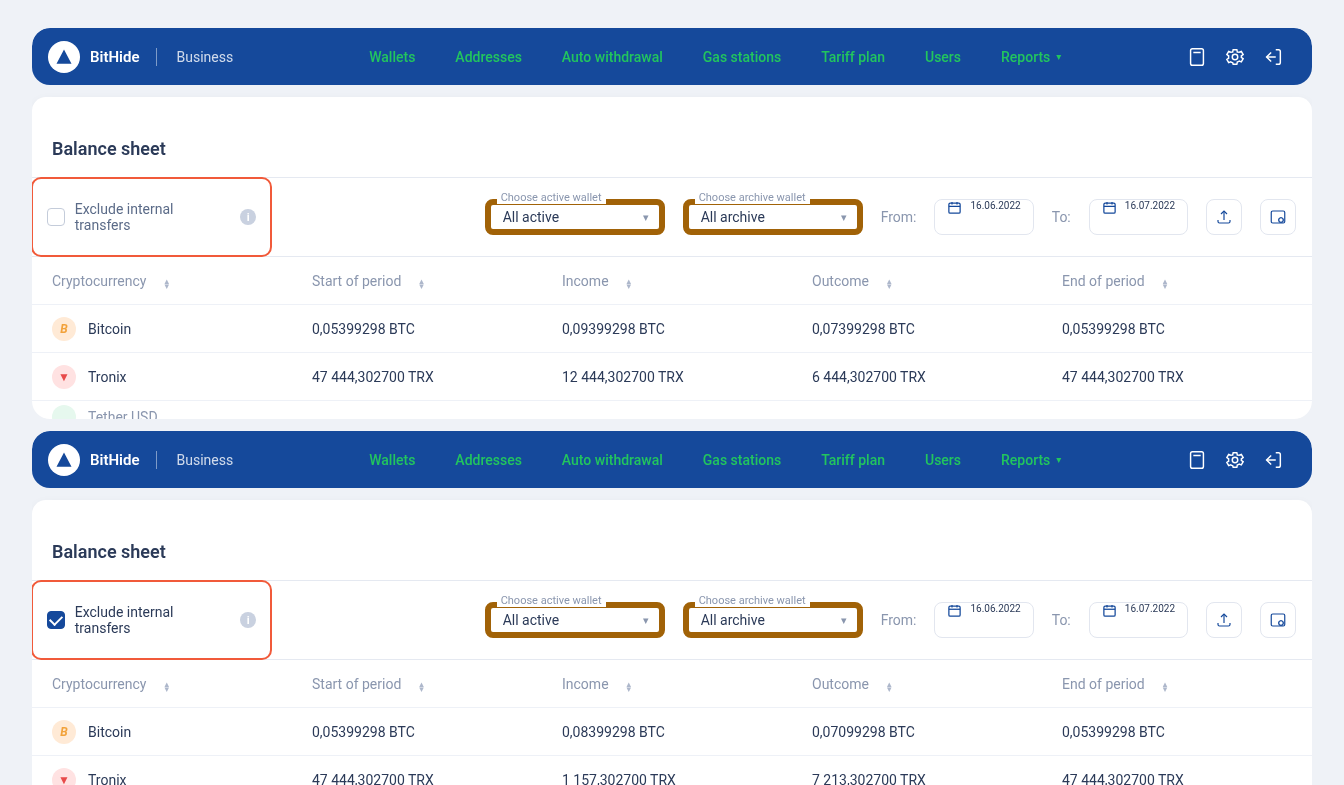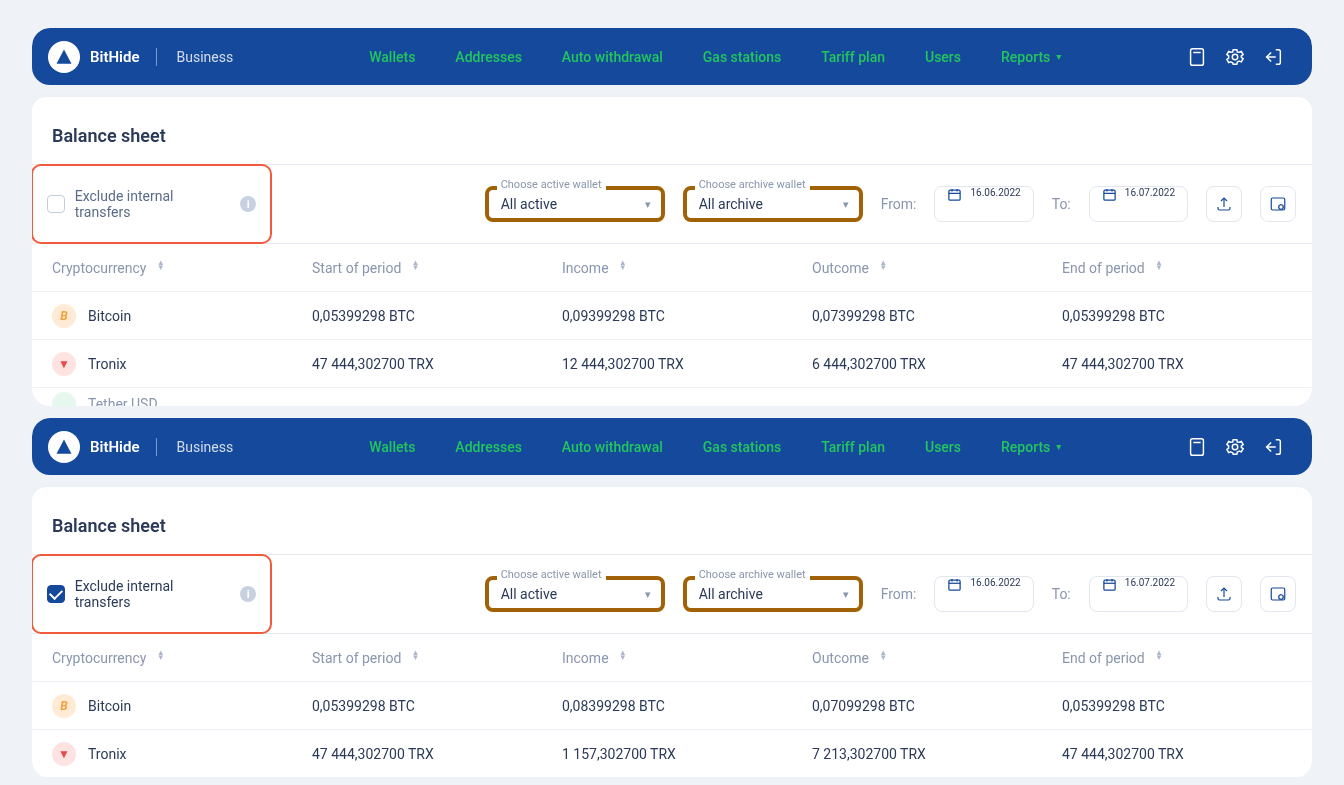--- a/index.html
+++ b/index.html
@@ -53,21 +53,21 @@
   .nav-icon svg { stroke: #fff; fill: none; stroke-width: 1.6; }
 
   
   .body {
     background: #fff;
     border-radius: 14px;
     margin-top: 12px;
     padding: 20px 0 0 0;
     box-shadow: 0 2px 10px rgba(16,24,40,0.04);
   }
-  .page-title { font-size: 18px; font-weight: 600; color: #2B3A58; padding: 8px 20px 18px 20px; }
+  .page-title { font-size: 18px; font-weight: 600; color: #2B3A58; padding: 8px 20px 18px 20px; margin-top: 13px; }
 
   
   .filter-row {
     display: grid;
     grid-template-columns: 240px 1fr;
     align-items: stretch;
     border-top: 1px solid #E5E9F1;
     border-bottom: 1px solid #E5E9F1;
   }
   .exclude-cell {
@@ -94,21 +94,21 @@
   .filters {
     display: flex;
     align-items: center;
     gap: 18px;
     padding: 10px 16px 10px 10px;
     justify-content: flex-end;
   }
   .selwrap { position: relative; }
   .sel-label { position:absolute; top:-8px; left:12px; font-size:11px; color:#8A96AE; background:#fff; padding:0 4px; }
   .select {
-    border: 4px solid #a16207; border-radius: 8px; height: 36px; width: 180px;
+    border: 6px solid #a16207; border-radius: 8px; height: 36px; width: 180px;
     display:flex; align-items:center; justify-content:space-between; padding: 0 10px 0 12px;
     font-size: 14px; color:#2B3A58; cursor:pointer; background:#fff;
   }
   .select .chev { color:#8A96AE; font-size:11px; }
   .field-label { color:#8A96AE; font-size:14px; }
   .date {
     border: 1px solid #E2E6EF; border-radius: 8px; height: 36px; padding: 0 12px;
     display:flex; align-items:flex-start; gap:8px; font-size: 10px; color:#2B3A58; cursor:pointer; background:#fff;
   }
   .cal-ic { color:#15499B; }
@@ -118,21 +118,21 @@
   .iconbtn svg { width:18px; height:18px; stroke:#15499B; fill:none; stroke-width:1.6;}
 
   
   .thead, .trow {
     display: grid;
     grid-template-columns: 260px 250px 250px 250px 1fr;
     align-items: center;
     padding: 0 20px;
   }
   .thead { height: 48px; color:#8A96AE; font-size:14px; border-bottom: 1px solid #EEF1F7;}
-  .th { display:flex; align-items:flex-start; gap:12px; }
+  .th { display:flex; align-items:flex-end; gap:18px; }
   .sort-ic { display:inline-flex; flex-direction:column; line-height:5px; font-size:9px; color:#ADB7CB;}
   .trow { height: 48px; border-bottom: 1px solid #EEF1F7; font-size:14px; color:#2B3A58;}
   .coin { display:flex; align-items:center; gap:12px;}
   .coin-ic { width:24px; height:24px; border-radius:50%; display:flex; align-items:center; justify-content:center; font-size:12px; font-weight:700; }
   .btc { background:#FFEAD6; color:#F2A23A; font-style: italic;}
   .trx { background:#FFE2E2; color:#E84A4A; }
   .partial-row { height: 18px; padding: 4px 20px 0 20px; color:#8A96AE; font-size:14px; overflow:hidden; }
 
   .second .body { margin-top: 12px; }
   .clip { overflow:hidden; }

